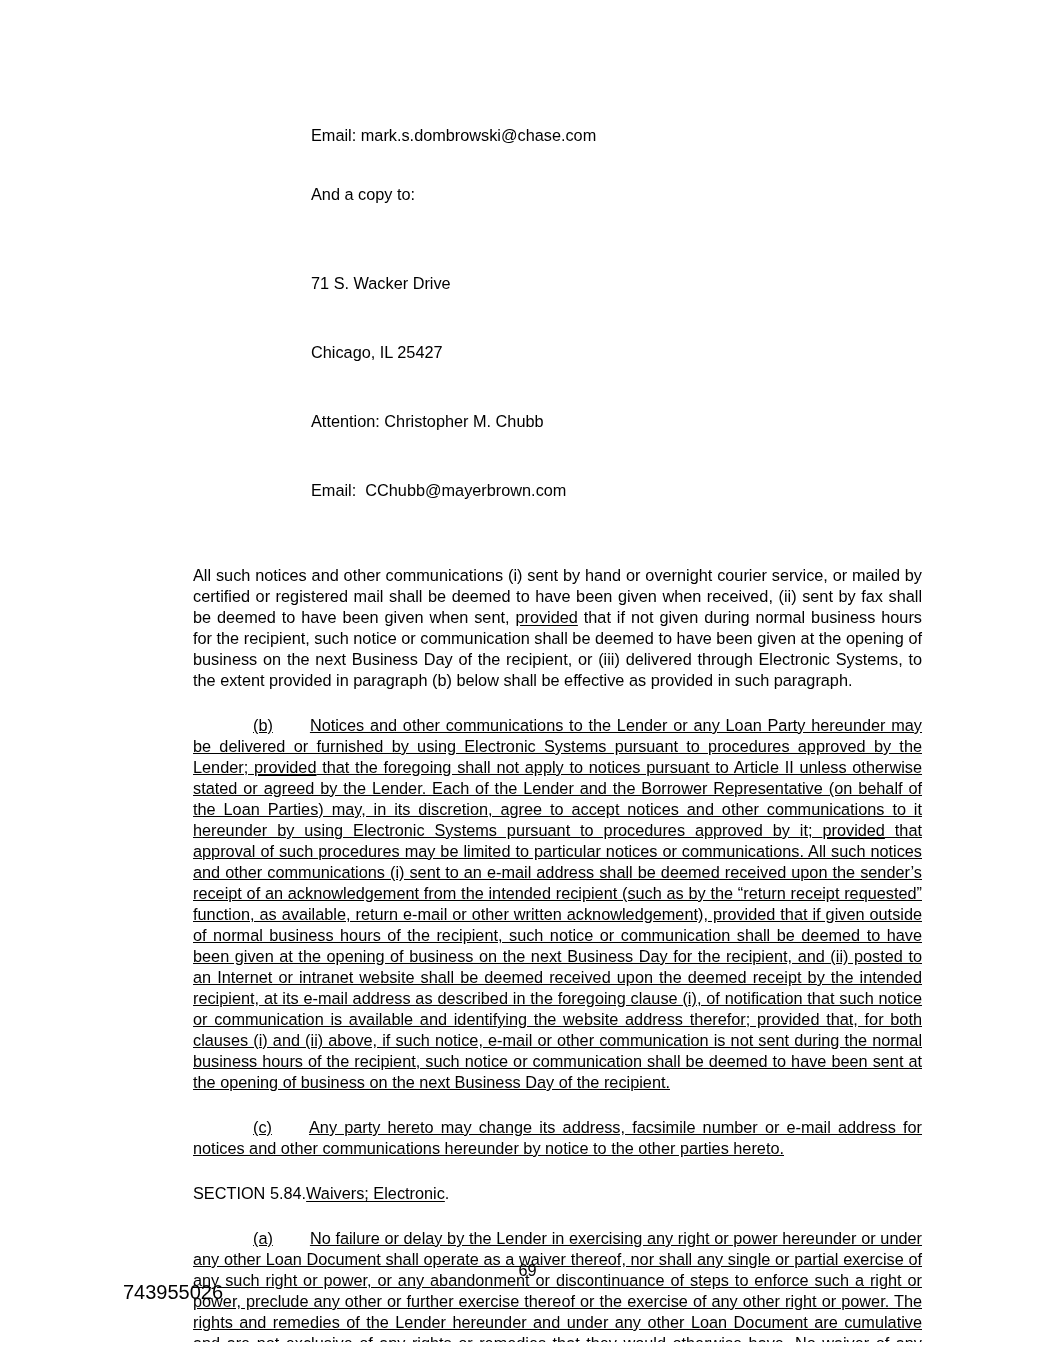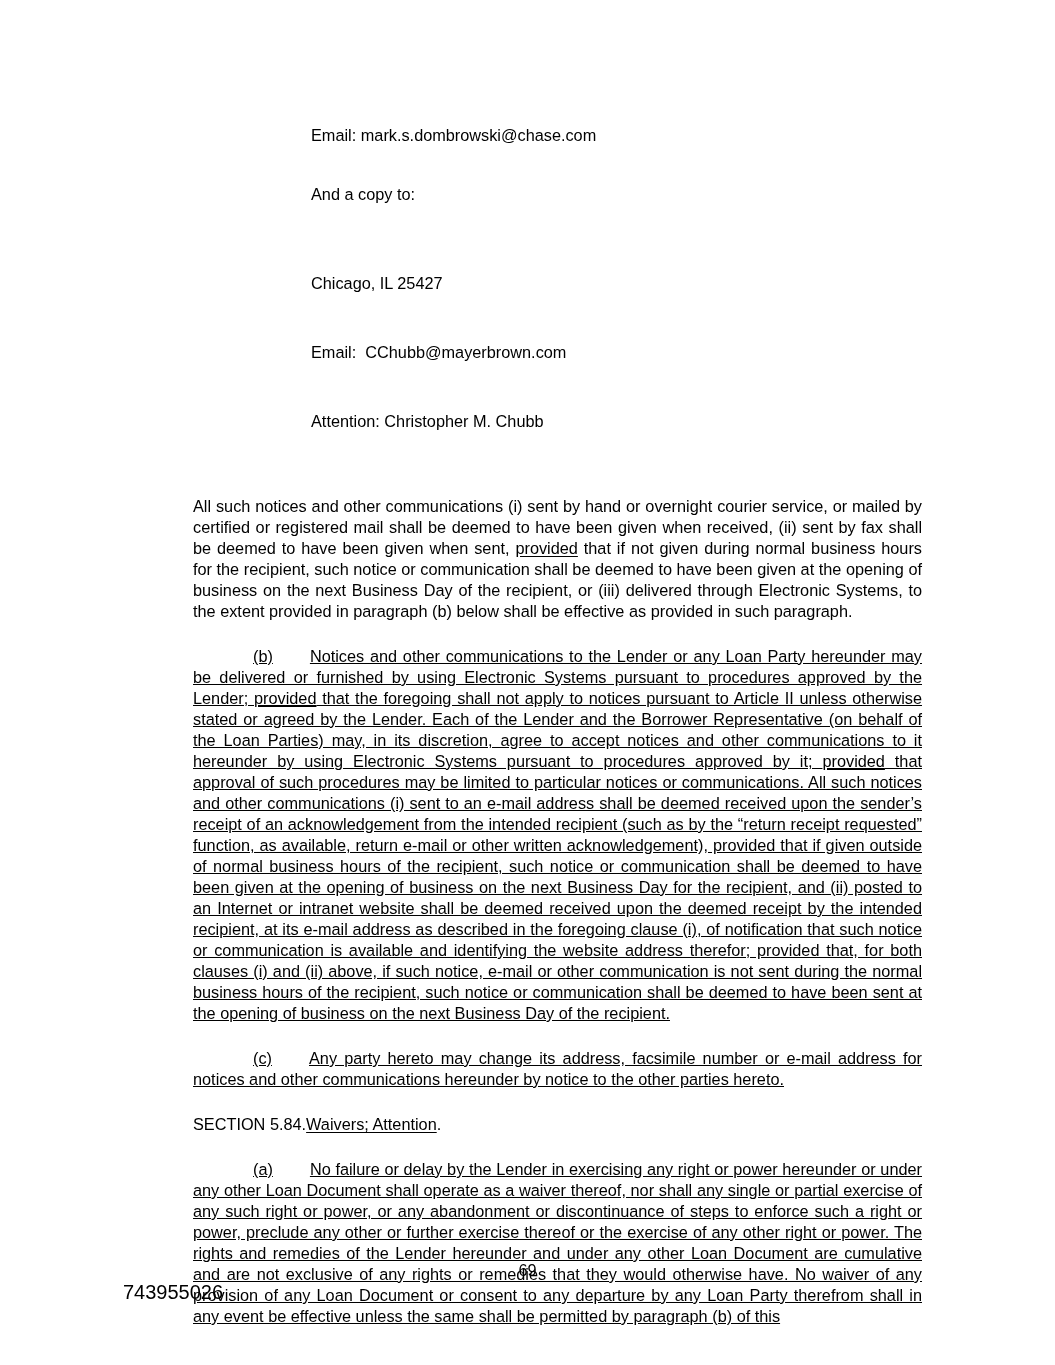--- a/index.html
+++ b/index.html
@@ -83,33 +83,34 @@
 </head>
 <body>
 
 <div class="page">
   <div class="content">
 
     <div class="contact">
       <div>Email: mark.s.dombrowski@chase.com</div>
       <div class="copy-intro">And a copy to:</div>
       <div class="firm">
+        <div>71 S. Wacker Drive</div>
         <div>Chicago, IL 25427</div>
+        <div>Attention: Christopher M. Chubb</div>
         <div>Email:  CChubb@mayerbrown.com</div>
-        <div>Attention: Christopher M. Chubb</div>
       </div>
     </div>
 
     <p class="para para-notices"><span>All such notices and other communications (i) sent by hand or overnight courier service, or mailed by certified or registered mail shall be deemed to have been given when received, (ii) sent by fax shall be deemed to have been given when sent, </span><span class="u">provided</span><span> that if not given during normal business hours for the recipient, such notice or communication shall be deemed to have been given at the opening of business on the next Business Day of the recipient, or (iii) delivered through Electronic Systems, to the extent provided in paragraph (b) below shall be effective as provided in such paragraph.</span></p>
 
     <p class="para para-block indent"><span>(b)</span><span class="tab"></span><span>Notices and other communications to the Lender or any Loan Party hereunder may be delivered or furnished by using Electronic Systems pursuant to procedures approved by the Lender; </span><span class="u">provided</span><span> that the foregoing shall not apply to notices pursuant to Article II unless otherwise stated or agreed by the Lender.  Each of the Lender and the Borrower Representative (on behalf of the Loan Parties) may, in its discretion, agree to accept notices and other communications to it hereunder by using Electronic Systems pursuant to procedures approved by it; </span><span class="u">provided</span><span> that approval of such procedures may be limited to particular notices or communications.  All such notices and other communications (i) sent to an e-mail address shall be deemed received upon the sender’s receipt of an acknowledgement from the intended recipient (such as by the “return receipt requested” function, as available, return e-mail or other written acknowledgement), provided that if given outside of normal business hours of the recipient, such notice or communication shall be deemed to have been given at the opening of business on the next Business Day for the recipient, and (ii) posted to an Internet or intranet website shall be deemed received upon the deemed receipt by the intended recipient, at its e-mail address as described in the foregoing clause (i), of notification that such notice or communication is available and identifying the website address therefor; provided that, for both clauses (i) and (ii) above, if such notice, e-mail or other communication is not sent during the normal business hours of the recipient, such notice or communication shall be deemed to have been sent at the opening of business on the next Business Day of the recipient.</span></p>
 
     <p class="para para-block indent"><span>(c)</span><span class="tab"></span><span>Any party hereto may change its address, facsimile number or e-mail address for notices and other communications hereunder by notice to the other parties hereto.</span></p>
 
-    <p class="para heading"><span>SECTION 5.84.</span><span class="u">Waivers; Attention</span><span>.</span></p>
+    <p class="para heading"><span>SECTION 5.84.</span><span class="u">Waivers; Electronic</span><span>.</span></p>
 
     <p class="para para-block indent"><span>(a)</span><span class="tab"></span><span>No failure or delay by the Lender in exercising any right or power hereunder or under any other Loan Document shall operate as a waiver thereof, nor shall any single or partial exercise of any such right or power, or any abandonment or discontinuance of steps to enforce such a right or power, preclude any other or further exercise thereof or the exercise of any other right or power.  The rights and remedies of the Lender hereunder and under any other Loan Document are cumulative and are not exclusive of any rights or remedies that they would otherwise have.  No waiver of any provision of any Loan Document or consent to any departure by any Loan Party therefrom shall in any event be effective unless the same shall be permitted by paragraph (b) of this</span></p>
 
   </div>
 
   <div class="page-number">69</div>
 
   <div class="doc-id">743955026</div>
 </div>
 

